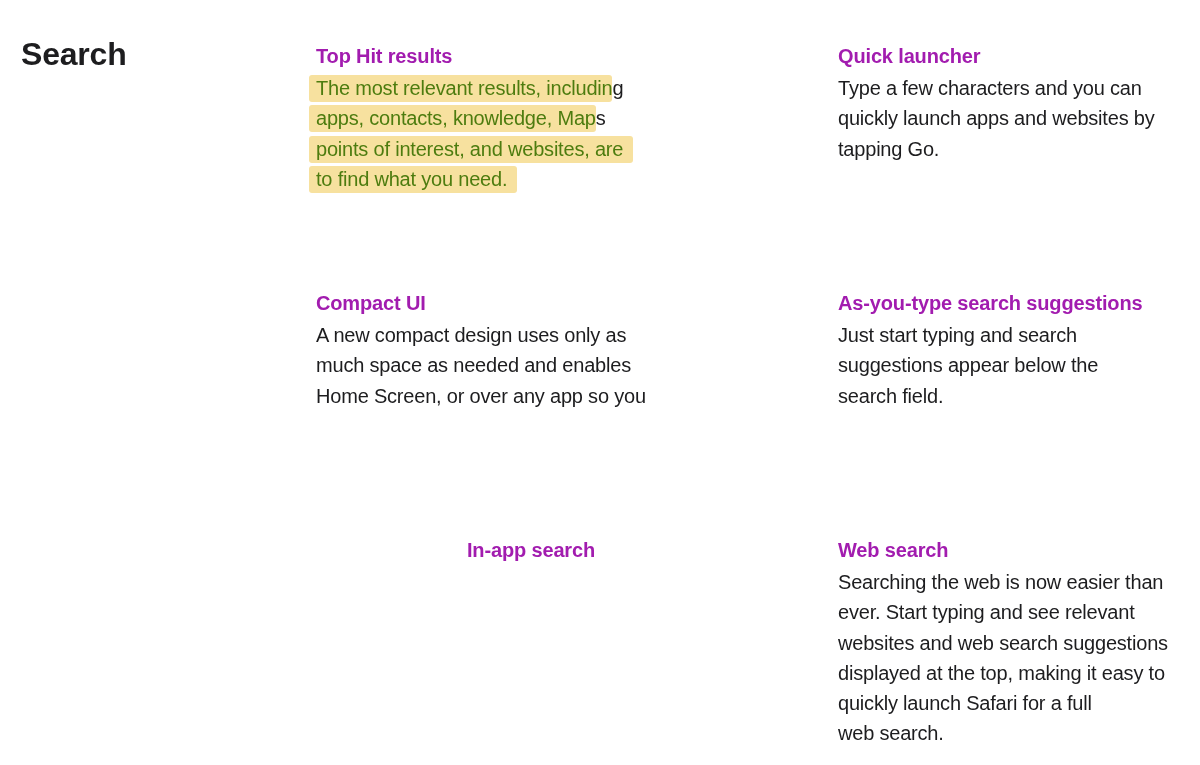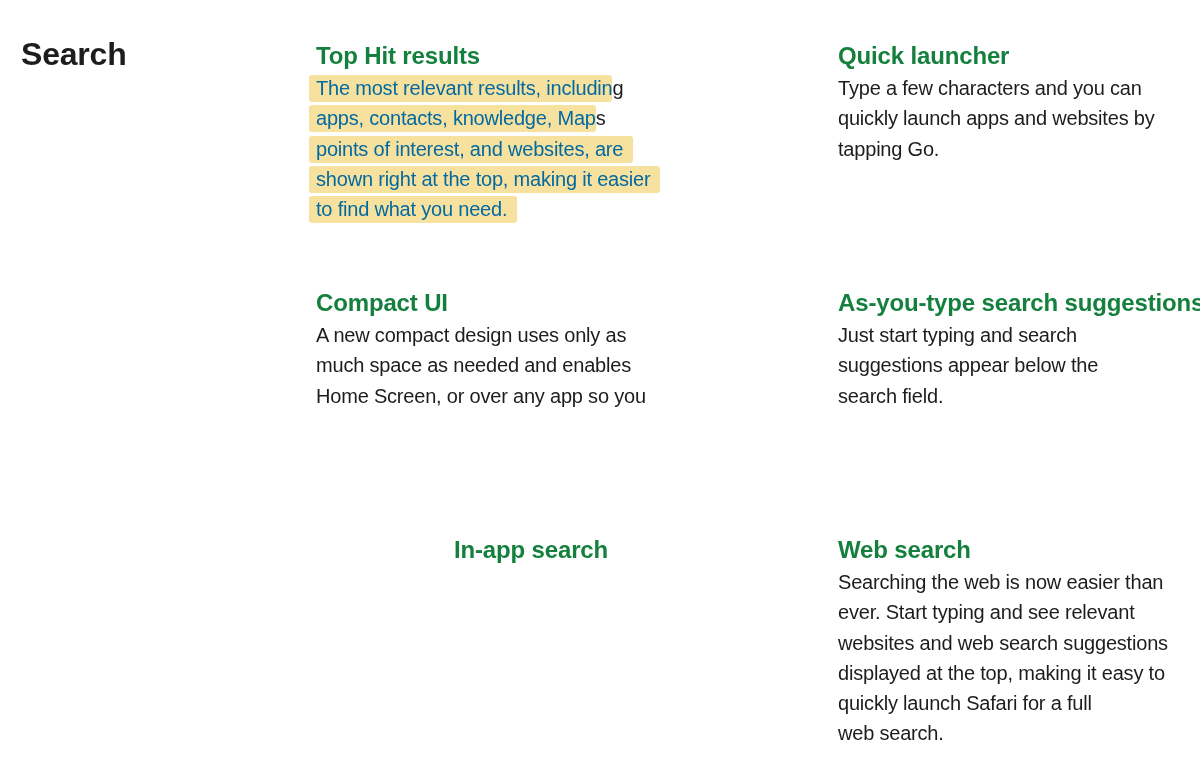--- a/index.html
+++ b/index.html
@@ -27,40 +27,40 @@
     text-align: center;
   }
 
   .feature {
     position: absolute;
     width: 430px;
   }
 
   .feature-title {
     margin: 0 0 3px 0;
-    font-size: 24px;
+    font-size: 20px;
     line-height: 28px;
     font-weight: 700;
     letter-spacing: -0.15px;
-    color: #15803d;
+    color: #a21caf;
   }
 
   .feature-body { margin: 0; }
 
   .line {
     font-size: 20px;
     line-height: 30.3px;
     letter-spacing: -0.2px;
     white-space: pre;
     color: #1d1d1f;
   }
 
   .hl {
     background: #f7e19f;
-    color: #0369a1;
+    color: #4d7c0f;
     padding: 2px 0 3px 7px;
     margin-left: -7px;
     border-radius: 3px;
   }
   .hl.full { padding-right: 10px; }
 
   .plain { color: #1d1d1f; }
 
   
   .pos-r1c1 { left: 316px; top: 42px; }
@@ -76,21 +76,20 @@
 <div class="page">
 
   <h1 class="section-title">Search</h1>
 
   <section class="feature pos-r1c1">
     <h2 class="feature-title">Top Hit results</h2>
     <div class="feature-body">
         <div class="line"><span class="hl">The most relevant results, includin</span><span class="plain">g</span></div>
         <div class="line"><span class="hl">apps, contacts, knowledge, Map</span><span class="plain">s</span></div>
         <div class="line"><span class="hl full">points of interest, and websites, are</span></div>
-        <div class="line"><span class="hl full">shown right at the top, making it easier</span></div>
         <div class="line"><span class="hl full">to find what you need.</span></div>
       </div>
   </section>
 
   <section class="feature pos-r1c2">
     <h2 class="feature-title">Quick launcher</h2>
     <div class="feature-body">
         <div class="line">Type a few characters and you can</div>
         <div class="line">quickly launch apps and websites by</div>
         <div class="line">tapping Go.</div>

